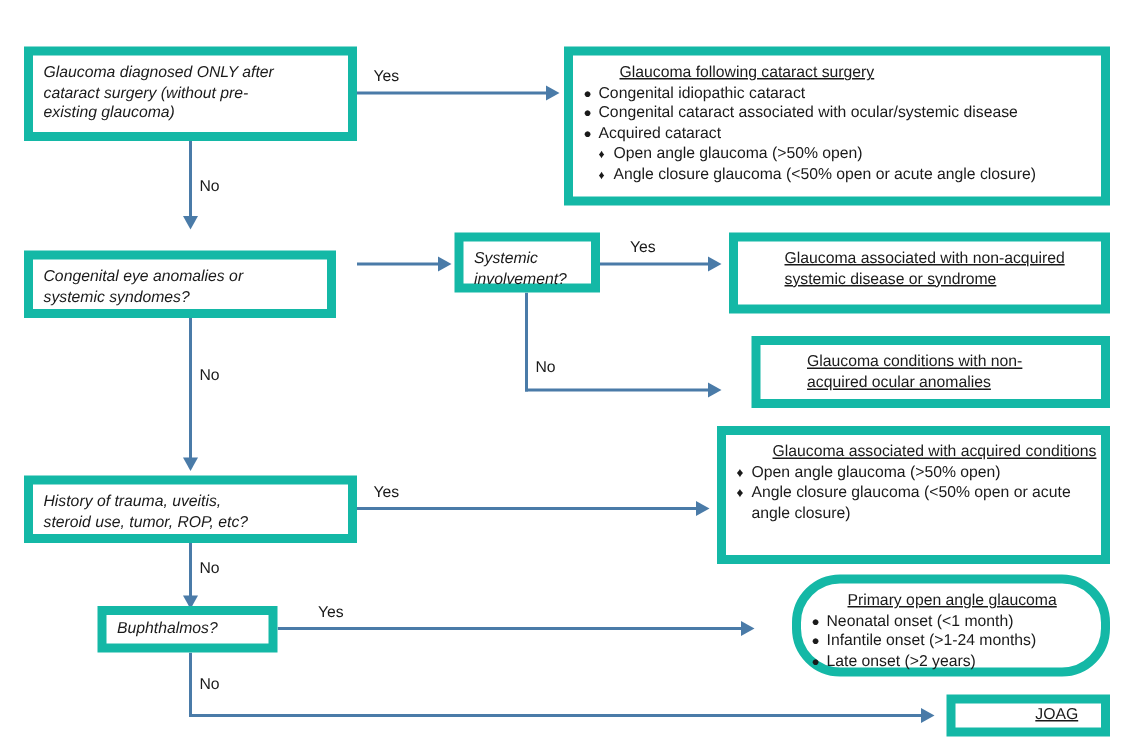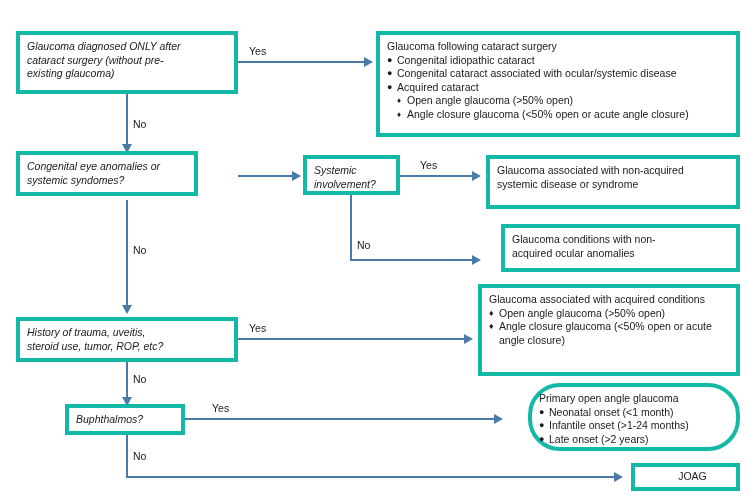--- a/index.html
+++ b/index.html
@@ -11,36 +11,38 @@
     position: relative;
     width: 750px;
     height: 500px;
     background: #ffffff;
     font-family: "Liberation Sans", sans-serif;
     overflow: hidden;
   }
   .box {
     position: absolute;
     box-sizing: border-box;
-    border: 4px solid #14b8a6;
+    border: 6px solid #14b8a6;
     background: #ffffff;
     padding: 5px 7px;
     font-size: 10.5px;
     line-height: 13.5px;
     color: #1a1a1a;
   }
   .q-box {
     font-style: italic;
   }
   .q-box .qtext {
     display: block;
   }
   .out-head {
+    text-decoration: underline;
     display: block;
     white-space: nowrap;
+    margin-left: 24px;
   }
   ul.blist {
     list-style: none;
     margin: 0;
     padding: 0;
   }
   ul.blist > li {
     position: relative;
     padding-left: 10px;
     margin: 0;
@@ -154,21 +156,21 @@
       <li><span class="bul">●</span><span>Congenital idiopathic cataract</span></li>
       <li><span class="bul">●</span><span>Congenital cataract associated with ocular/systemic disease</span></li>
       <li><span class="bul">●</span><span>Acquired cataract</span></li>
     </ul>
     <ul class="sublist">
       <li><span class="bul">♦</span><span>Open angle glaucoma (&gt;50% open)</span></li>
       <li><span class="bul">♦</span><span>Angle closure glaucoma (&lt;50% open or acute angle closure)</span></li>
     </ul>
   </div>
 
-  <div class="box q-box" style="left:16px; top:151px; width:182px; height:45px;">
+  <div class="box q-box" style="left:16px; top:167px; width:208px; height:45px;">
     <span class="qtext">Congenital eye anomalies or</span>
     <span class="qtext">systemic syndomes?</span>
   </div>
 
   <div class="box" style="left:486px; top:155px; width:254px; height:54px;">
     <span class="out-head">Glaucoma associated with non-acquired</span>
     <span class="out-head">systemic disease or syndrome</span>
   </div>
 
   <div class="box q-box" style="left:303px; top:155px; width:97px; height:40px;">

